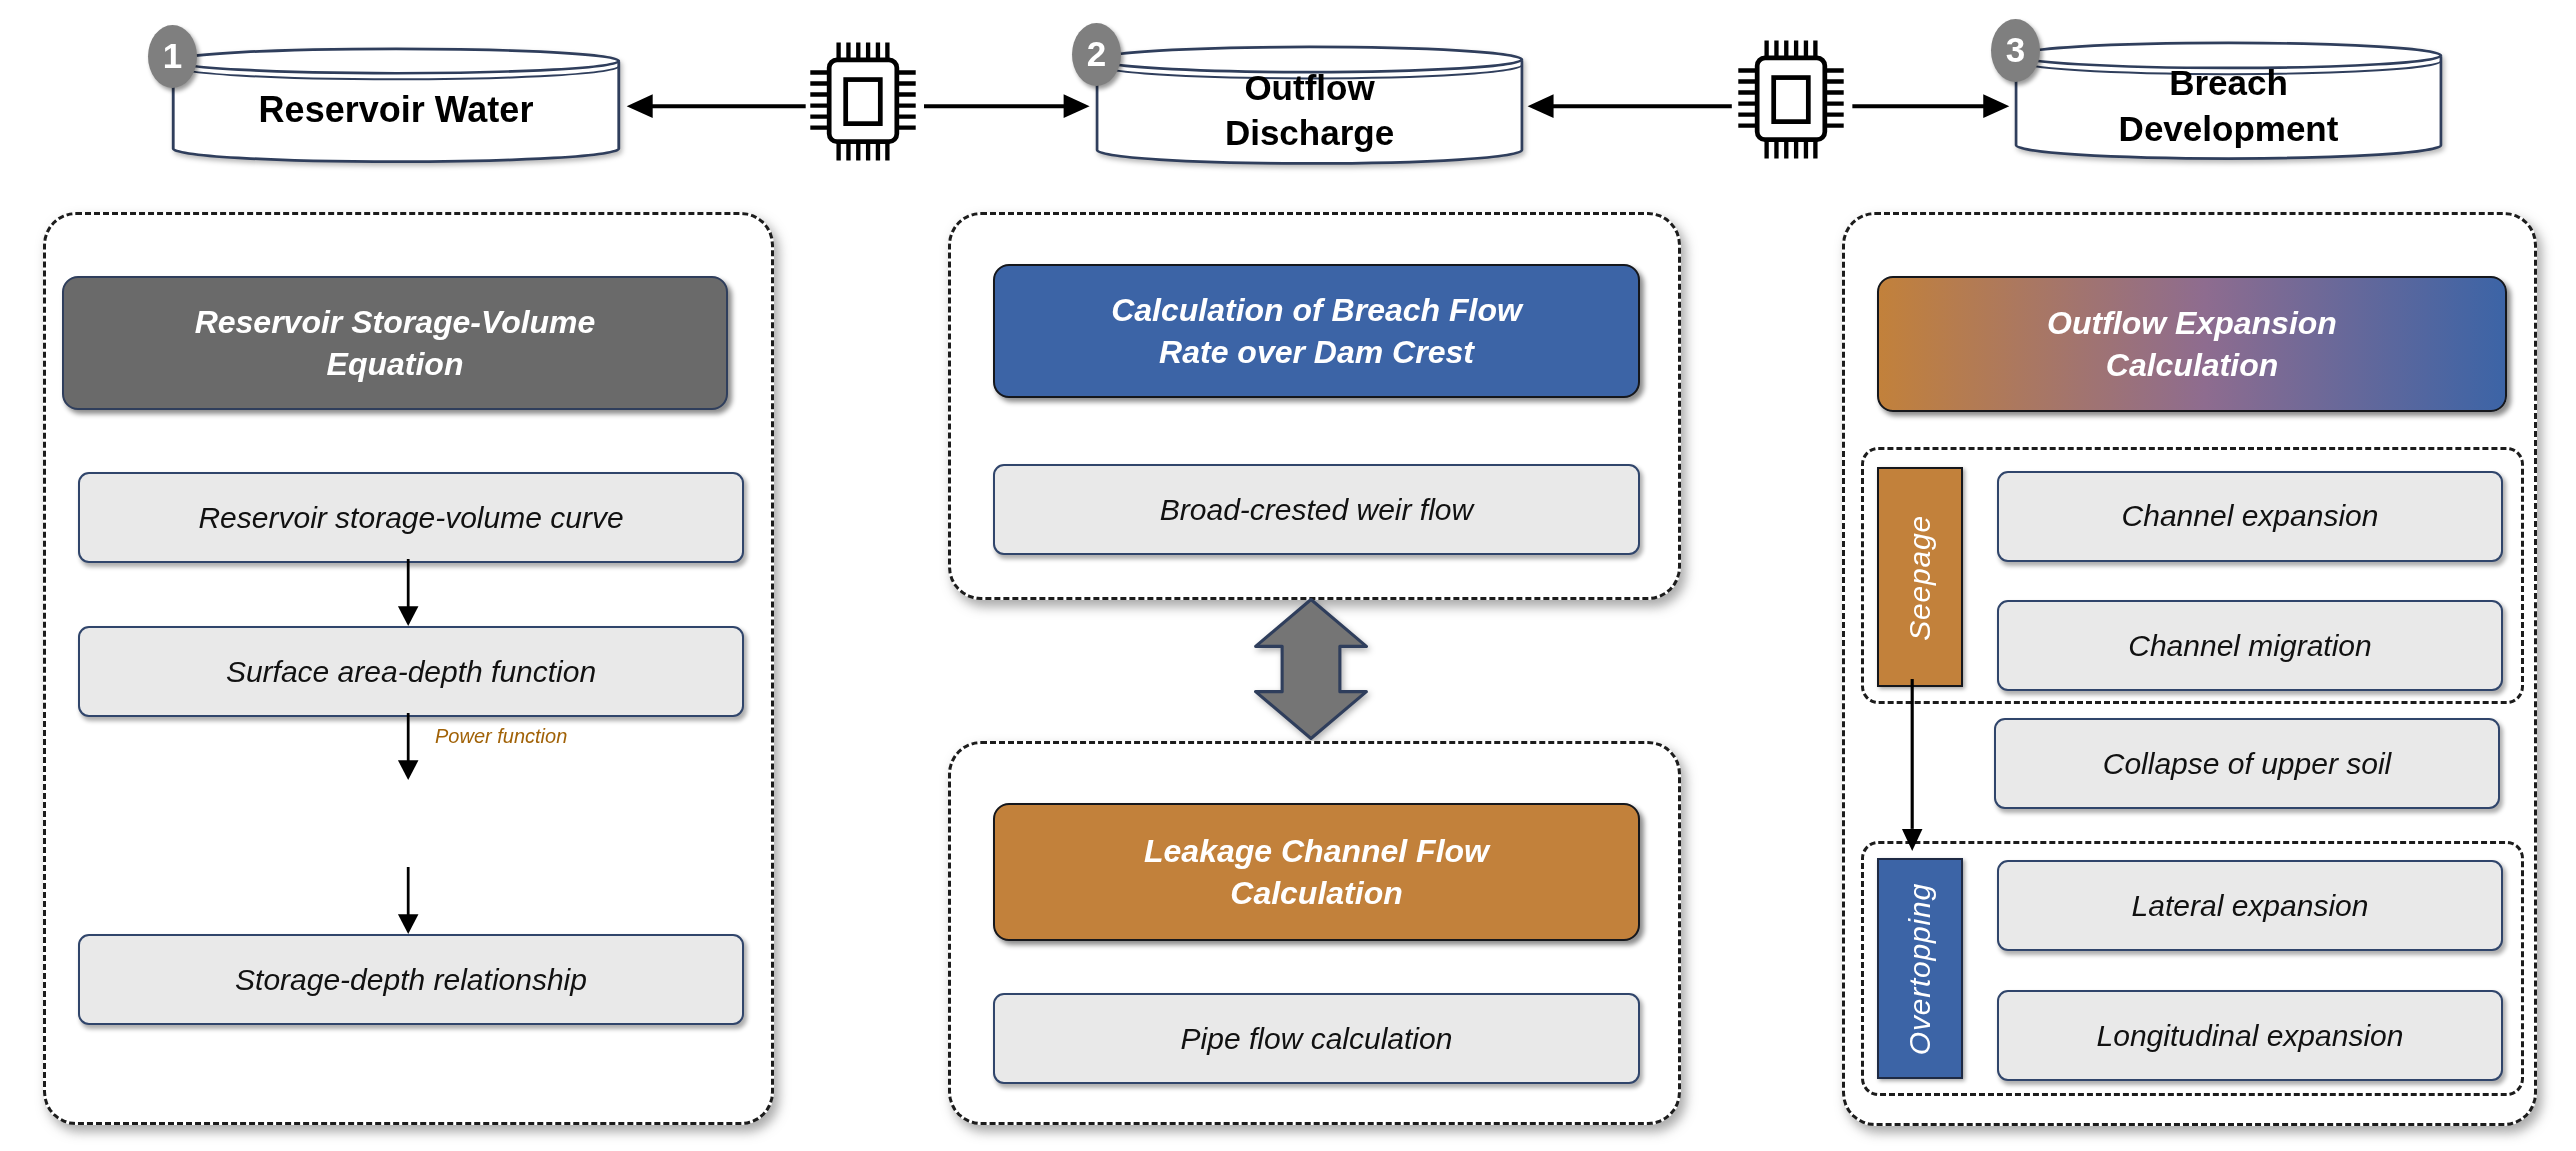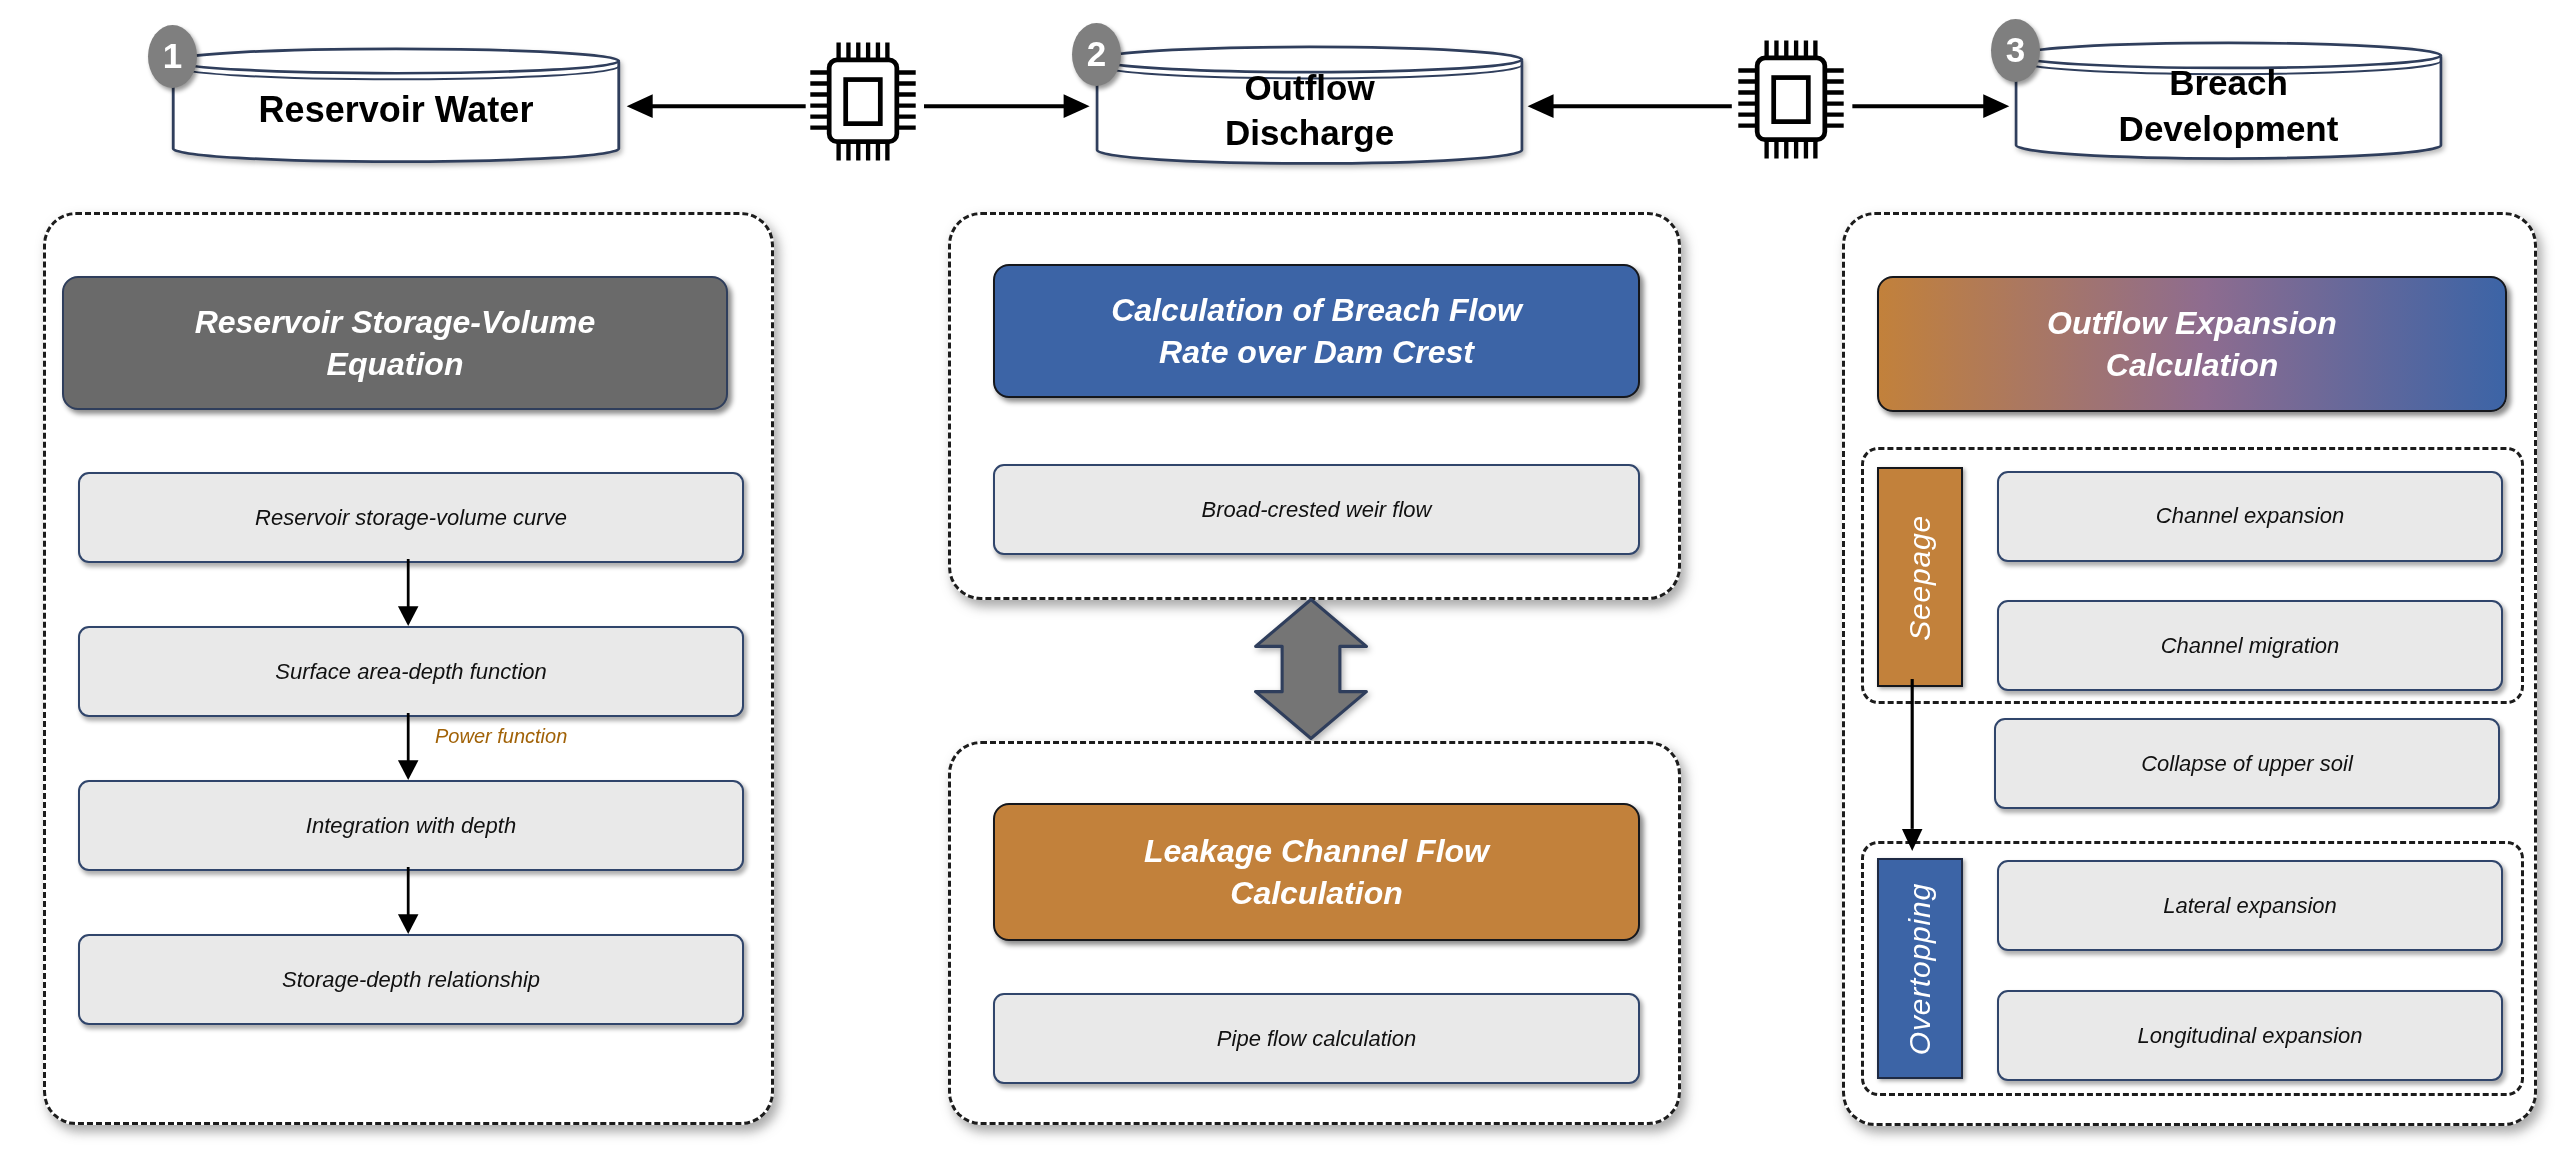--- a/index.html
+++ b/index.html
@@ -29,21 +29,21 @@
     color:#fff;font-weight:bold;font-style:italic;font-size:32px;line-height:1.32;
     white-space:pre-line;border-radius:16px;border:2.4px solid #15171c;
     box-shadow:3.2px 4px 5.5px rgba(0,0,0,0.45);}
   .hdr.gray{background:var(--gray-header,#6A6A6A);border-color:var(--navy-border,#2F3E5C);}
   .hdr.blue{background:var(--blue,#3C64A6);}
   .hdr.orange{background:var(--orange,#C2813B);}
   .hdr.gradient{background:linear-gradient(90deg,var(--orange,#C2813B) 0%,var(--gradient-mid,#8E6C8F) 52%,var(--blue,#3C64A6) 100%);}
 
   .item{position:absolute;background:var(--box-fill,#E9E9E9);border:2.4px solid var(--box-border,#30456B);
     border-radius:11px;display:flex;align-items:center;justify-content:center;
-    font-style:italic;font-size:22px;color:#111;box-shadow:2.4px 3.2px 4px rgba(0,0,0,0.32);}
+    font-style:italic;font-size:30px;color:#111;box-shadow:2.4px 3.2px 4px rgba(0,0,0,0.32);}
 
   .tab{position:absolute;display:flex;align-items:center;justify-content:center;
     border:2.4px solid #15171c;box-shadow:1.6px 2.4px 4px rgba(0,0,0,0.35);}
   .tab span{writing-mode:vertical-rl;transform:rotate(180deg);color:#fff;font-style:italic;
     font-size:30px;letter-spacing:0.8px;}
   .tab.orange-tab{background:var(--orange,#C2813B);}
   .tab.blue-tab{background:var(--blue,#3C64A6);border-color:#1e2a44;}
 
   .varrow{position:absolute;}
   .arrow-note{position:absolute;font-style:italic;font-size:20px;color:#a16207;white-space:nowrap;}
@@ -126,21 +126,20 @@
     <svg class="varrow" style="left:348px;top:344px;" width="28.4" height="67" viewBox="0 0 36 85">
       <line x1="18" y1="0" x2="18" y2="62" stroke="#000" stroke-width="3.5"></line>
       <polygon points="18,85 5,60 31,60" fill="#000"></polygon>
     </svg>
     <div class="item" style="left:32px;top:411px;width:662px;height:87px;">Surface area-depth function</div>
     <svg class="varrow" style="left:348px;top:498px;" width="28.4" height="67" viewBox="0 0 36 85">
       <line x1="18" y1="0" x2="18" y2="62" stroke="#000" stroke-width="3.5"></line>
       <polygon points="18,85 5,60 31,60" fill="#000"></polygon>
     </svg>
     <div class="arrow-note" style="left:389px;top:510px;">Power function</div>
-    <div class="item" style="left:32px;top:565px;width:662px;height:87px;">Integration with depth</div>
     <svg class="varrow" style="left:348px;top:652px;" width="28.4" height="67" viewBox="0 0 36 85">
       <line x1="18" y1="0" x2="18" y2="62" stroke="#000" stroke-width="3.5"></line>
       <polygon points="18,85 5,60 31,60" fill="#000"></polygon>
     </svg>
     <div class="item" style="left:32px;top:719px;width:662px;height:87px;">Storage-depth relationship</div>
   </div>
 
   <div class="panel" style="left:948px;top:212px;width:727px;height:382px;">
     <div class="hdr blue" style="left:42px;top:49px;width:643px;height:130px;">Calculation of Breach Flow
 Rate over Dam Crest</div>

